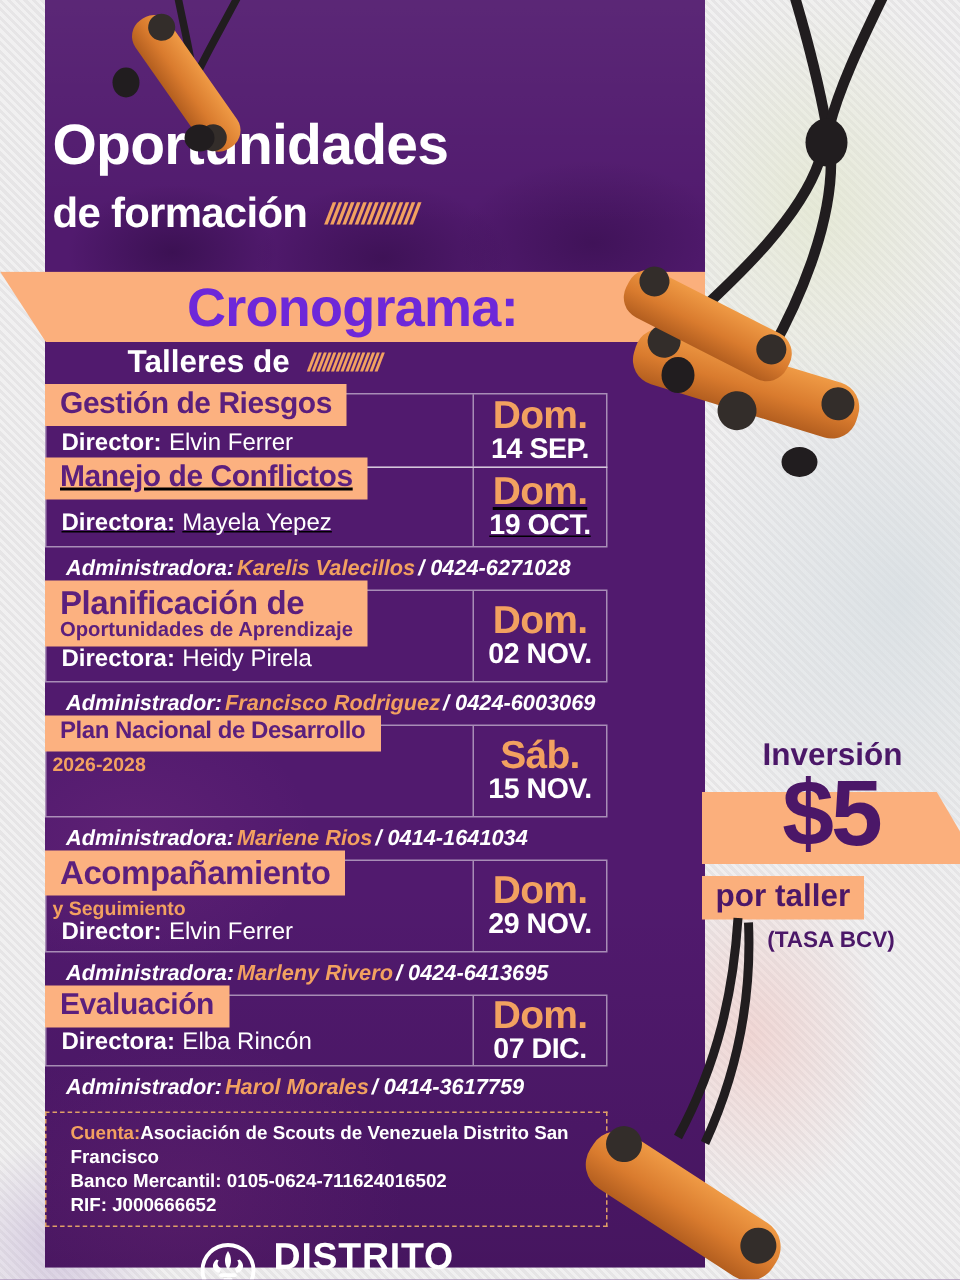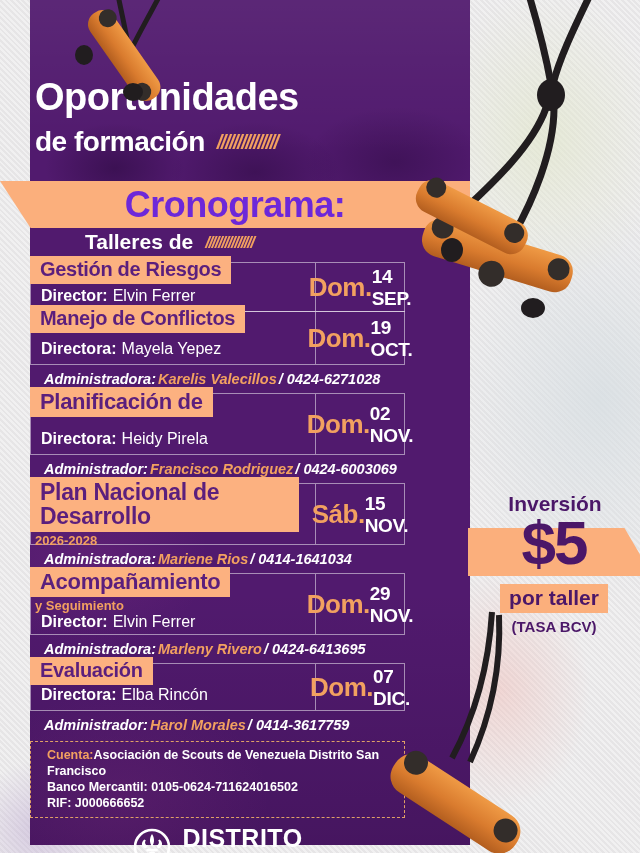--- a/index.html
+++ b/index.html
@@ -35,23 +35,23 @@
   .ribbon{
     position:absolute;left:0;top:181px;width:470px;height:47px;z-index:4;
     background:#fbaf7c;clip-path:polygon(0 0,100% 0,100% 100%,6.5% 100%);
     display:flex;align-items:center;justify-content:center;
   }
   .ribbon-text{color:#6d28d9;font-size:36px;font-weight:800;letter-spacing:-.5px;}
   .talleres{position:absolute;left:85px;top:230px;color:#fff;font-size:21px;font-weight:800;white-space:nowrap;}
   
   .schedule{position:absolute;left:30px;top:262px;width:375px;z-index:2;}
   .row{display:flex;border:1px solid rgba(255,255,255,.5);box-sizing:border-box;}
-  .row+.row{margin-top:-1px;}
+  .row+.row{margin-top:-1px;text-decoration:underline;}
   .row-main{flex:1;display:flex;flex-direction:column;align-items:flex-start;padding:0 0 6px 0;}
-  .row-date{width:88px;border-left:1px solid rgba(255,255,255,.5);display:flex;
+  .row-date{width:88px;border-left:1px solid rgba(255,255,255,.5);display:flex;flex-direction:column;
     align-items:center;justify-content:center;padding-top:2px;}
   .tab{background:#fcb180;color:#5b1f7d;font-weight:800;font-size:20px;letter-spacing:-.3px;
     padding:3px 10px 4px 10px;margin:-7px 16px 0 -1px;line-height:1.05;}
   .tab .tab-sub{display:block;font-size:13.5px;letter-spacing:0;}
   .tag{color:#f2a160;font-weight:800;font-size:13px;line-height:1.05;padding:2px 0 0 4px;}
   .director{margin-top:auto;padding-left:10px;color:#fff;font-size:16px;white-space:nowrap;}
   .director b{font-weight:800;margin-right:5px;}
   .day{color:#f2a160;font-size:26px;font-weight:800;line-height:.9;letter-spacing:-.5px;}
   .date{color:#fff;font-size:19px;font-weight:800;letter-spacing:-.3px;}
   .h50{height:50px}.h54{height:54px}.h62{height:62px}.h48{height:48px}
@@ -66,21 +66,21 @@
   .brand{color:#fff;line-height:1;}
   .brand .org{font-size:25px;font-weight:800;letter-spacing:.5px;}
   .brand .region{font-size:15px;font-weight:700;margin-top:1px;}
   
   .inv-label{position:absolute;left:470px;top:492px;width:170px;text-align:center;z-index:2;
     color:#4b1768;font-size:21px;font-weight:800;}
   .inv-band{position:absolute;left:468px;top:528px;width:172px;height:48px;background:#fbaf7c;z-index:2;
     clip-path:polygon(0 0,91% 0,100% 55%,100% 100%,0 100%);}
   .inv-price{position:absolute;left:468px;top:512px;width:172px;text-align:center;z-index:3;
     color:#4b1768;font-size:62px;font-weight:800;line-height:1;letter-spacing:-2px;}
-  .inv-unit{position:absolute;left:468px;top:584px;width:172px;text-align:center;z-index:3;}
+  .inv-unit{position:absolute;left:468px;top:584px;width:172px;z-index:3;}
   .inv-unit span{display:inline-block;background:#fbaf7c;color:#4b1768;font-size:21px;font-weight:800;padding:2px 9px 3px;}
   .inv-note{position:absolute;left:468px;top:618px;width:172px;text-align:center;z-index:3;
     color:#4b1768;font-size:15px;font-weight:600;}
   
   .deco{position:absolute;left:0;top:0;width:640px;height:853px;z-index:5;pointer-events:none;}
 </style>
 </head>
 <body>
 
 <div class="page">
@@ -123,34 +123,35 @@
         <div class="date">19 OCT.</div>
       </div>
     </div>
 
     <div class="admin"><b>Administradora:</b><span class="an">Karelis Valecillos</span><span class="ap">/ 0424-6271028</span></div>
 
     <div class="row h62">
       <div class="row-main">
         <div class="tab" style="font-size:22px">
           <span>Planificación de</span>
+          <span class="tab-sub">Oportunidades de Aprendizaje</span>
         </div>
         <div class="director"><b>Directora:</b><span>Heidy Pirela</span></div>
       </div>
       <div class="row-date">
         <div class="day">Dom.</div>
         <div class="date">02 NOV.</div>
       </div>
     </div>
 
     <div class="admin"><b>Administrador:</b><span class="an">Francisco Rodriguez</span><span class="ap">/ 0424-6003069</span></div>
 
     <div class="row h62">
       <div class="row-main">
-        <div class="tab" style="font-size:23px"><span>Plan Nacional de Desarrollo</span></div>
+        <div class="tab" style="font-size:16px"><span>Plan Nacional de Desarrollo</span></div>
         <div class="tag">2026-2028</div>
       </div>
       <div class="row-date">
         <div class="day">Sáb.</div>
         <div class="date">15 NOV.</div>
       </div>
     </div>
 
     <div class="admin"><b>Administradora:</b><span class="an">Mariene Rios</span><span class="ap">/ 0414-1641034</span></div>
 

